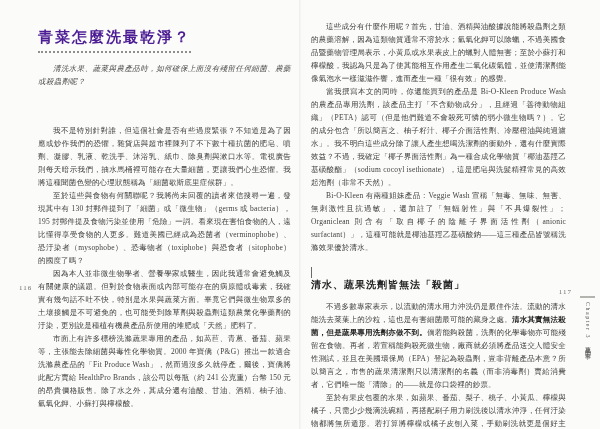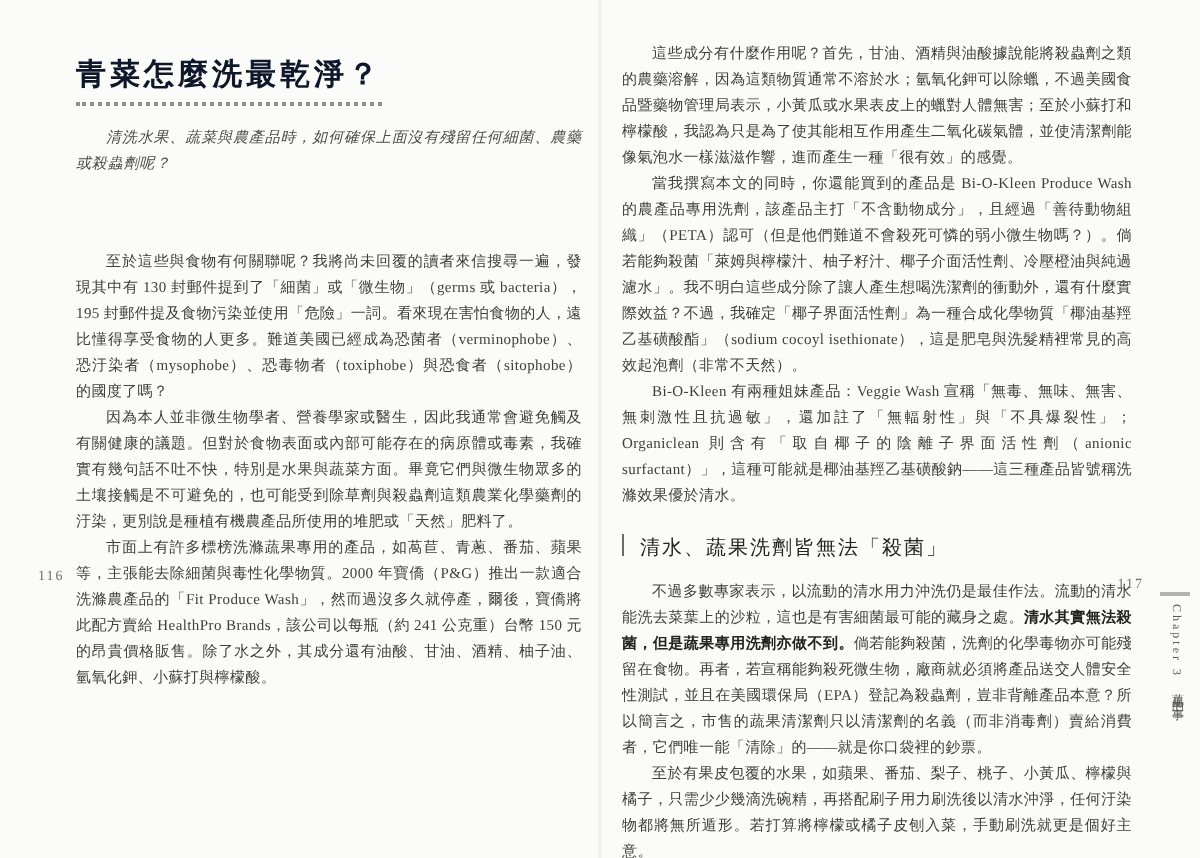--- a/index.html
+++ b/index.html
@@ -14,38 +14,39 @@
   .page { position:relative; width:300px; height:317px; background:#fbfbf9; }
   .gutter {
     position:absolute; left:299px; top:0; bottom:0; width:2px;
     background:linear-gradient(to right, rgba(0,0,0,0.05), rgba(0,0,0,0.02));
   }
   .content-left  { position:absolute; left:38px;  top:28px; width:253px; }
   .content-right { position:absolute; left:11px;  top:20px; width:255px; }
 
   h1.title {
     display:inline-block;
-    font-size:15px; font-weight:bold; letter-spacing:2px; color:#0f172a;
+    font-size:15px; font-weight:bold; letter-spacing:2px; color:#4c1d95;
     padding-bottom:4px; margin-bottom:9px;
     border-bottom:2px dotted #8f8f8f;
   }
   p.intro {
     font-style:italic;
     font-size:7.5px; line-height:13px; letter-spacing:.4px;
     text-indent:2em; text-align:justify; color:#4a4a4a;
     margin-bottom:36px;
   }
   p.body {
     font-size:7.5px; line-height:13px; letter-spacing:.2px;
     text-indent:2em; text-align:justify; color:#3e3e3e;
   }
   h2.section {
     display:flex; align-items:flex-start;
-    font-size:10px; font-weight:normal; letter-spacing:1px; color:#232323;
+    font-size:10px; font-weight:bold; letter-spacing:1px; color:#232323;
     margin:13px 0 8px 0;
+    flex-direction:column;
   }
   h2.section .bar { width:1px; height:11px; background:#6a6a6a; margin-right:8px; flex:none; }
   .bold-run { font-weight:bold; color:#232323; }
 
   .pagenum { position:absolute; font-size:7px; letter-spacing:1px; color:#6e6e6e; }
   .pagenum-left  { left:19px;  bottom:25px; }
   .pagenum-right { right:28px; bottom:21px; }
 
   .chapter-tab {
     position:absolute; right:5px; top:296px;
@@ -61,31 +62,32 @@
 </style>
 </head>
 <body>
 
 <div class="spread">
 
   <div class="page">
     <div class="content-left">
       <h1 class="title">青菜怎麼洗最乾淨？</h1>
       <p class="intro">清洗水果、蔬菜與農產品時，如何確保上面沒有殘留任何細菌、農藥或殺蟲劑呢？</p>
+      <p class="body">我不是特別針對誰，但這個社會是否有些過度緊張？不知道是為了因應或炒作我們的恐懼，雜貨店與超市裡陳列了不下數十種抗菌的肥皂、噴劑、凝膠、乳液、乾洗手、沐浴乳、紙巾、除臭劑與漱口水等。電視廣告則每天暗示我們，抽水馬桶裡可能存在大量細菌，更讓我們心生恐懼。我將這種聞菌色變的心理狀態稱為「細菌歇斯底里症候群」。</p>
       <p class="body">至於這些與食物有何關聯呢？我將尚未回覆的讀者來信搜尋一遍，發現其中有 130 封郵件提到了「細菌」或「微生物」（germs 或 bacteria），195 封郵件提及食物污染並使用「危險」一詞。看來現在害怕食物的人，遠比懂得享受食物的人更多。難道美國已經成為恐菌者（verminophobe）、恐汙染者（mysophobe）、恐毒物者（toxiphobe）與恐食者（sitophobe）的國度了嗎？</p>
       <p class="body">因為本人並非微生物學者、營養學家或醫生，因此我通常會避免觸及有關健康的議題。但對於食物表面或內部可能存在的病原體或毒素，我確實有幾句話不吐不快，特別是水果與蔬菜方面。畢竟它們與微生物眾多的土壤接觸是不可避免的，也可能受到除草劑與殺蟲劑這類農業化學藥劑的汙染，更別說是種植有機農產品所使用的堆肥或「天然」肥料了。</p>
       <p class="body">市面上有許多標榜洗滌蔬果專用的產品，如萵苣、青蔥、番茄、蘋果等，主張能去除細菌與毒性化學物質。2000 年寶僑（P&amp;G）推出一款適合洗滌農產品的「Fit Produce Wash」，然而過沒多久就停產，爾後，寶僑將此配方賣給 HealthPro Brands，該公司以每瓶（約 241 公克重）台幣 150 元的昂貴價格販售。除了水之外，其成分還有油酸、甘油、酒精、柚子油、氫氧化鉀、小蘇打與檸檬酸。</p>
     </div>
     <div class="pagenum pagenum-left">116</div>
   </div>
 
   <div class="page">
     <div class="content-right">
       <p class="body">這些成分有什麼作用呢？首先，甘油、酒精與油酸據說能將殺蟲劑之類的農藥溶解，因為這類物質通常不溶於水；氫氧化鉀可以除蠟，不過美國食品暨藥物管理局表示，小黃瓜或水果表皮上的蠟對人體無害；至於小蘇打和檸檬酸，我認為只是為了使其能相互作用產生二氧化碳氣體，並使清潔劑能像氣泡水一樣滋滋作響，進而產生一種「很有效」的感覺。</p>
-      <p class="body">當我撰寫本文的同時，你還能買到的產品是 Bi-O-Kleen Produce Wash 的農產品專用洗劑，該產品主打「不含動物成分」，且經過「善待動物組織」（PETA）認可（但是他們難道不會殺死可憐的弱小微生物嗎？）。倘若能夠殺菌「萊姆與檸檬汁、柚子籽汁、椰子介面活性劑、冷壓橙油與純過濾水」。我不明白這些成分除了讓人產生想喝洗潔劑的衝動外，還有什麼實際效益？不過，我確定「椰子界面活性劑」為一種合成化學物質「椰油基羥乙基磺酸酯」（sodium cocoyl isethionate），這是肥皂與洗髮精裡常見的高效起泡劑（非常不天然）。</p>
+      <p class="body">當我撰寫本文的同時，你還能買到的產品是 Bi-O-Kleen Produce Wash 的農產品專用洗劑，該產品主打「不含動物成分」，且經過「善待動物組織」（PETA）認可（但是他們難道不會殺死可憐的弱小微生物嗎？）。它的成分包含「所以簡言之、柚子籽汁、椰子介面活性劑、冷壓橙油與純過濾水」。我不明白這些成分除了讓人產生想喝洗潔劑的衝動外，還有什麼實際效益？不過，我確定「椰子界面活性劑」為一種合成化學物質「椰油基羥乙基磺酸酯」（sodium cocoyl isethionate），這是肥皂與洗髮精裡常見的高效起泡劑（非常不天然）。</p>
       <p class="body">Bi-O-Kleen 有兩種姐妹產品：Veggie Wash 宣稱「無毒、無味、無害、無刺激性且抗過敏」，還加註了「無輻射性」與「不具爆裂性」；Organiclean 則含有「取自椰子的陰離子界面活性劑（anionic surfactant）」，這種可能就是椰油基羥乙基磺酸鈉——這三種產品皆號稱洗滌效果優於清水。</p>
       <h2 class="section">
         <span class="bar"></span>
         <span>清水、蔬果洗劑皆無法「殺菌」</span>
       </h2>
       <p class="body"><span>不過多數專家表示，以流動的清水用力沖洗仍是最佳作法。流動的清水能洗去菜葉上的沙粒，這也是有害細菌最可能的藏身之處。</span><span class="bold-run">清水其實無法殺菌，但是蔬果專用洗劑亦做不到。</span><span>倘若能夠殺菌，洗劑的化學毒物亦可能殘留在食物。再者，若宣稱能夠殺死微生物，廠商就必須將產品送交人體安全性測試，並且在美國環保局（EPA）登記為殺蟲劑，豈非背離產品本意？所以簡言之，市售的蔬果清潔劑只以清潔劑的名義（而非消毒劑）賣給消費者，它們唯一能「清除」的——就是你口袋裡的鈔票。</span></p>
       <p class="body">至於有果皮包覆的水果，如蘋果、番茄、梨子、桃子、小黃瓜、檸檬與橘子，只需少少幾滴洗碗精，再搭配刷子用力刷洗後以清水沖淨，任何汙染物都將無所遁形。若打算將檸檬或橘子皮刨入菜，手動刷洗就更是個好主意。</p>
     </div>
     <div class="pagenum pagenum-right">117</div>
 

